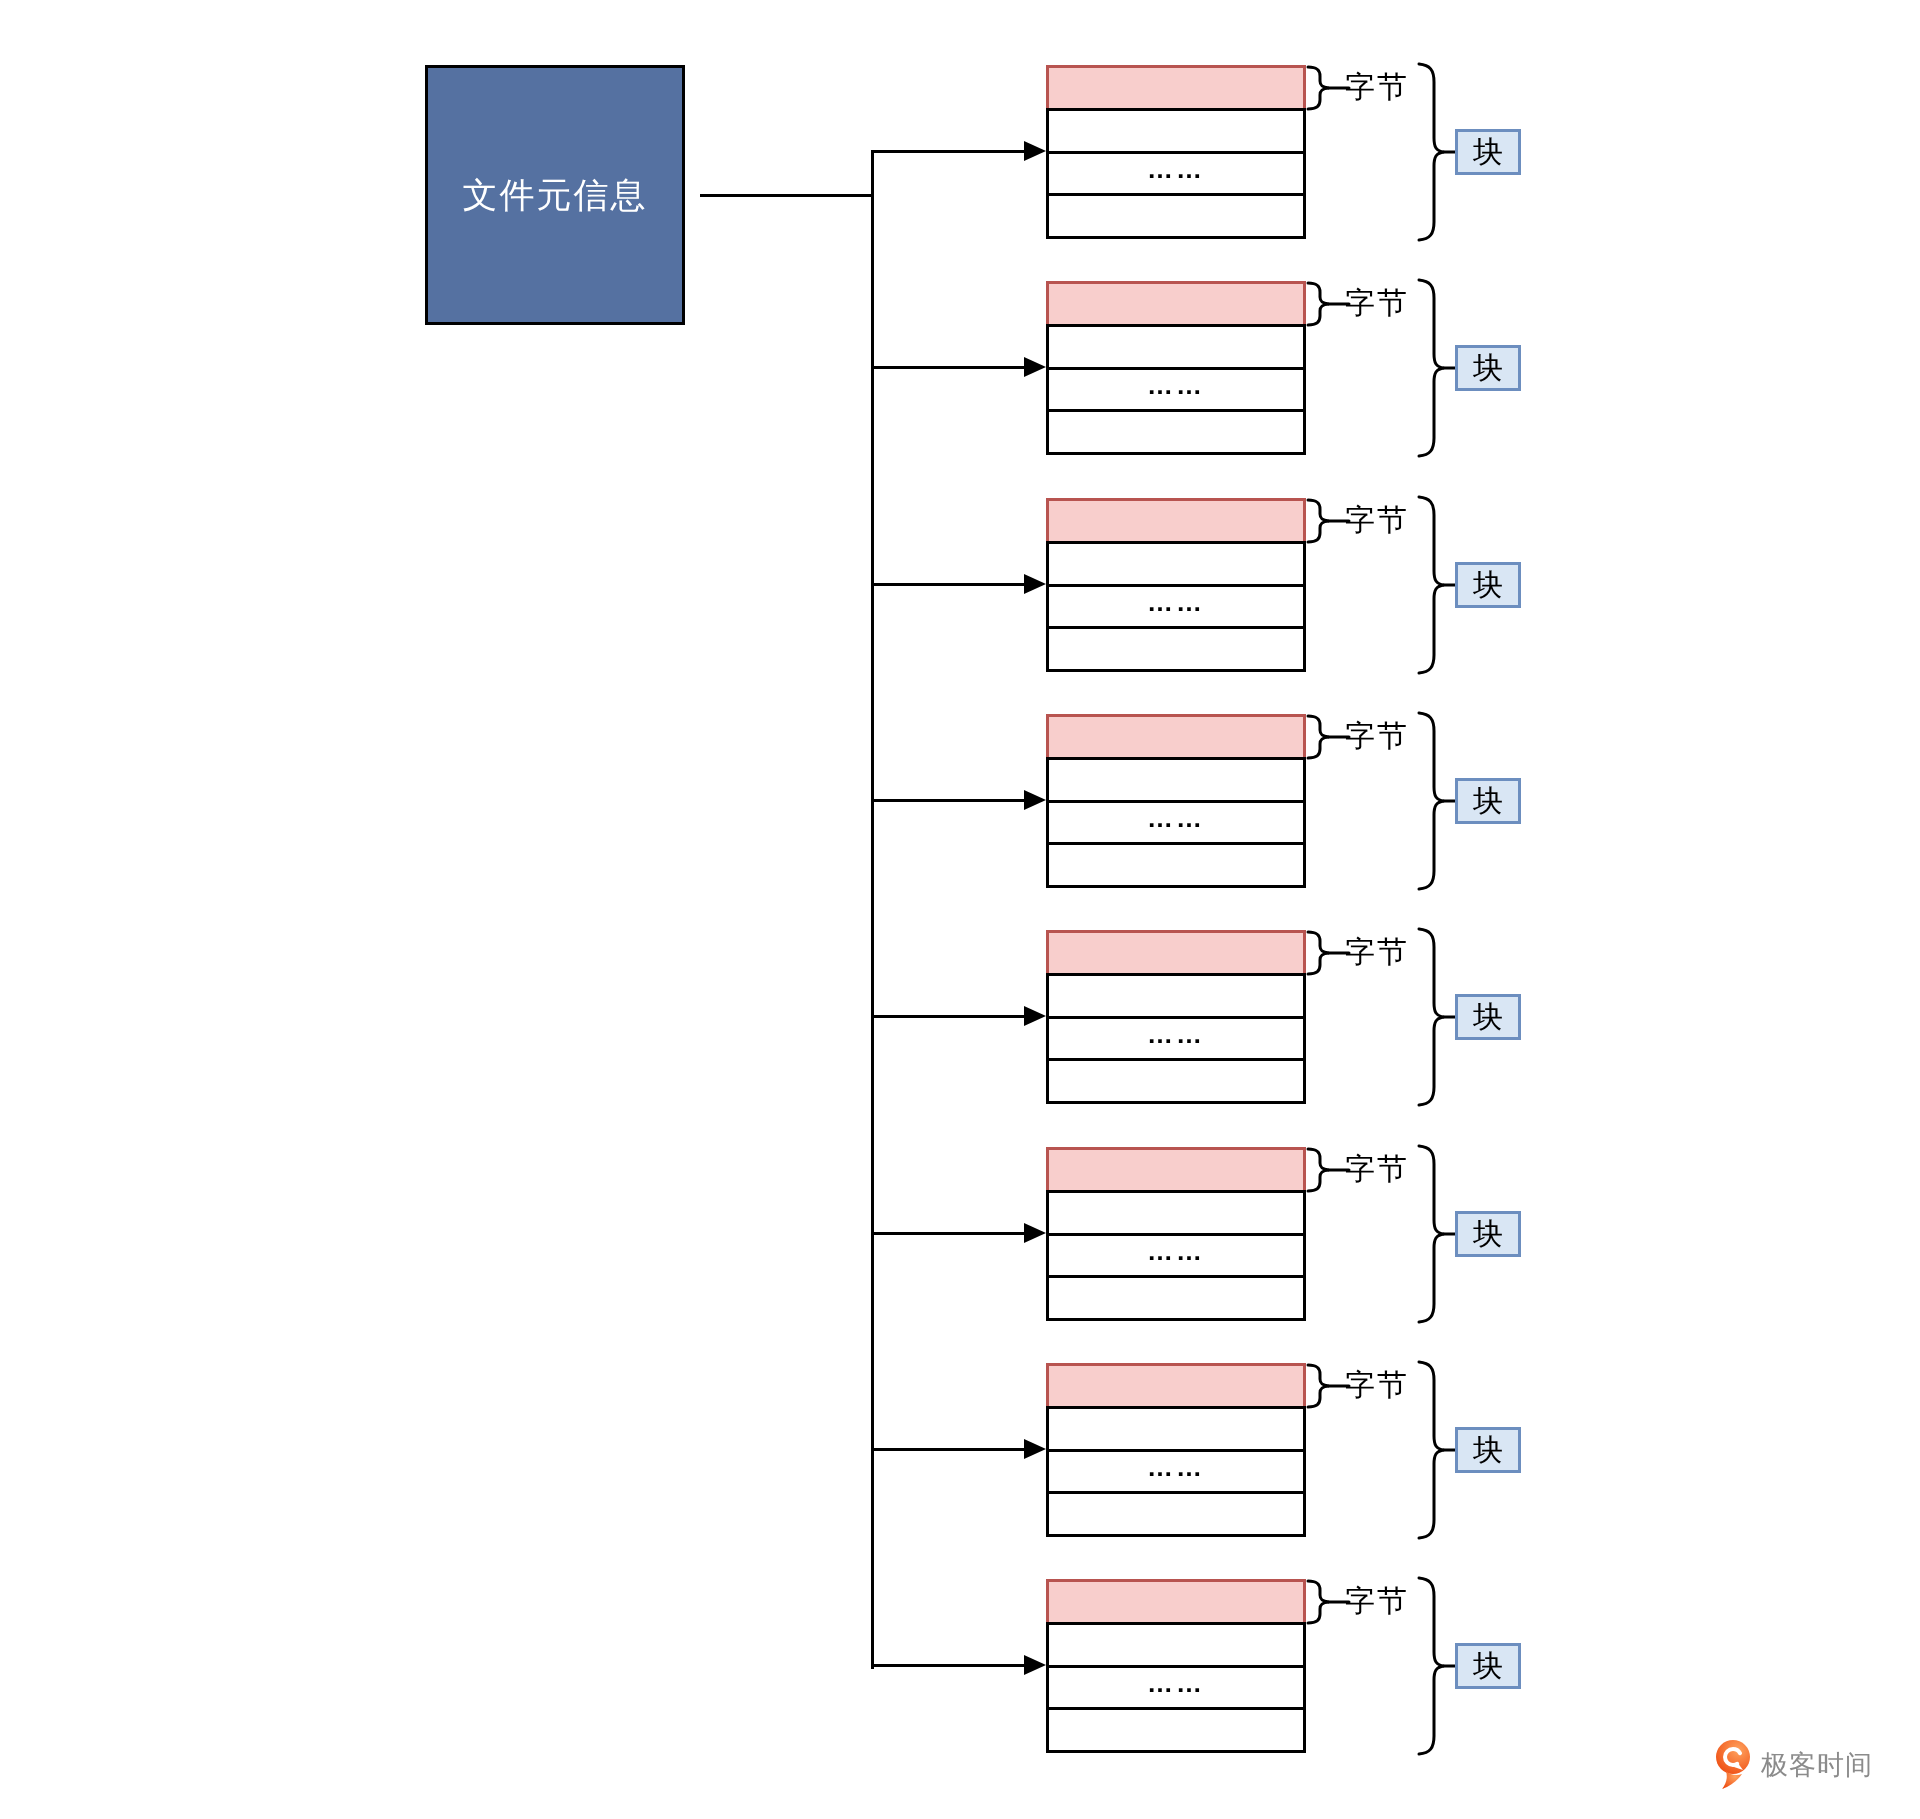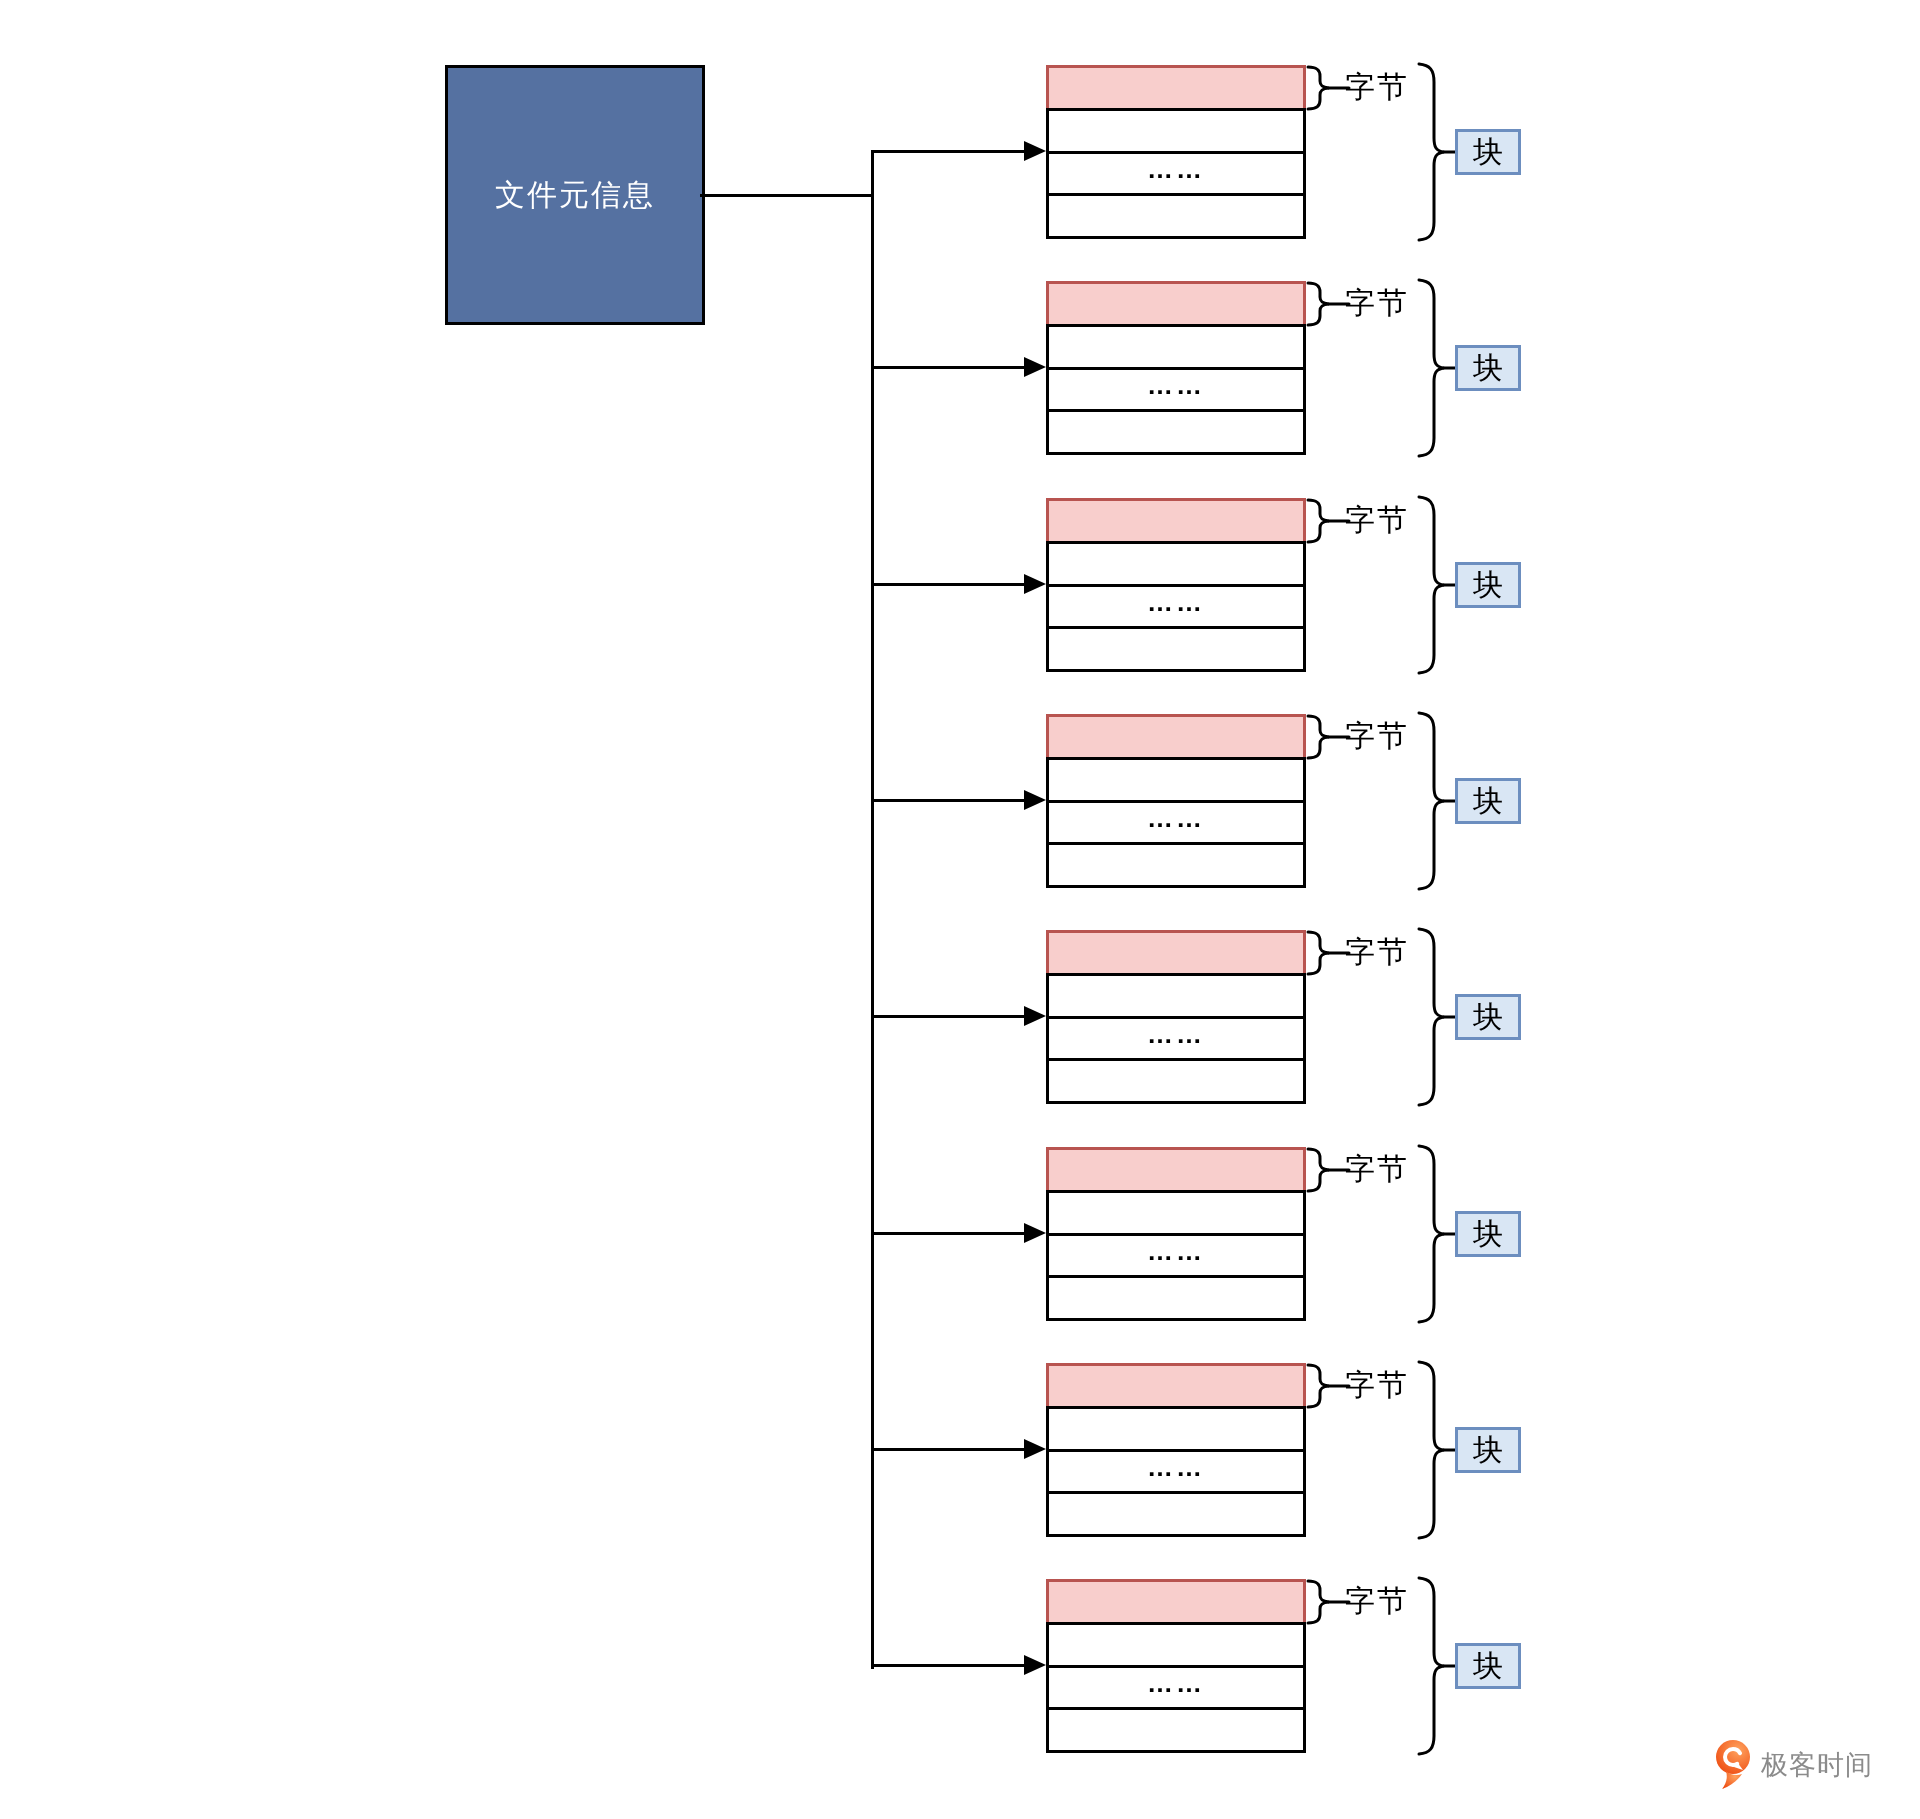--- a/index.html
+++ b/index.html
@@ -20,27 +20,27 @@
     position: relative;
     width: 1920px;
     height: 1819px;
     background: #ffffff;
     overflow: hidden;
   }
 
   
   .meta-box {
     position: absolute;
-    left: 445px; top: 65px;
+    left: 425px; top: 65px;
     width: 260px; height: 260px;
     background: var(--root-fill);
     border: 3px solid var(--line);
     display: flex; align-items: center; justify-content: center;
     color: var(--root-text);
-    font-size: 30px;
+    font-size: 35px;
     letter-spacing: 2px;
   }
 
   
   .hline, .vline { position: absolute; background: var(--line); }
   .root-line { left: 700px; top: 194px; width: 174px; height: 3px; }
   .trunk     { left: 871px; top: 150px; width: 3px;  height: 1519px; }
 
   
   .block-group {

